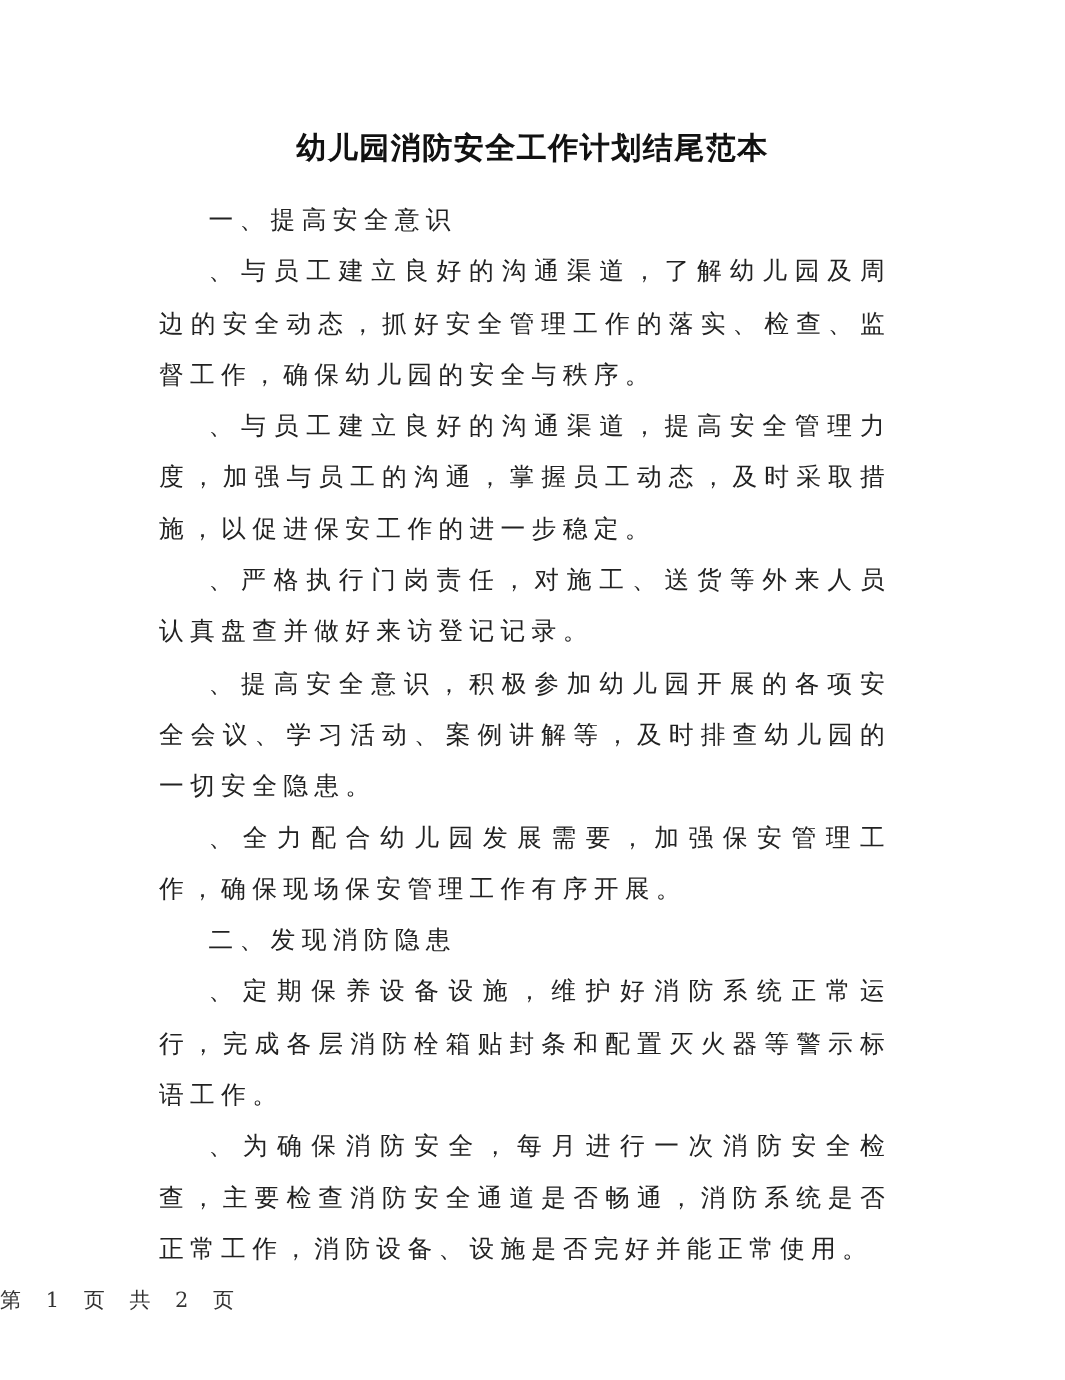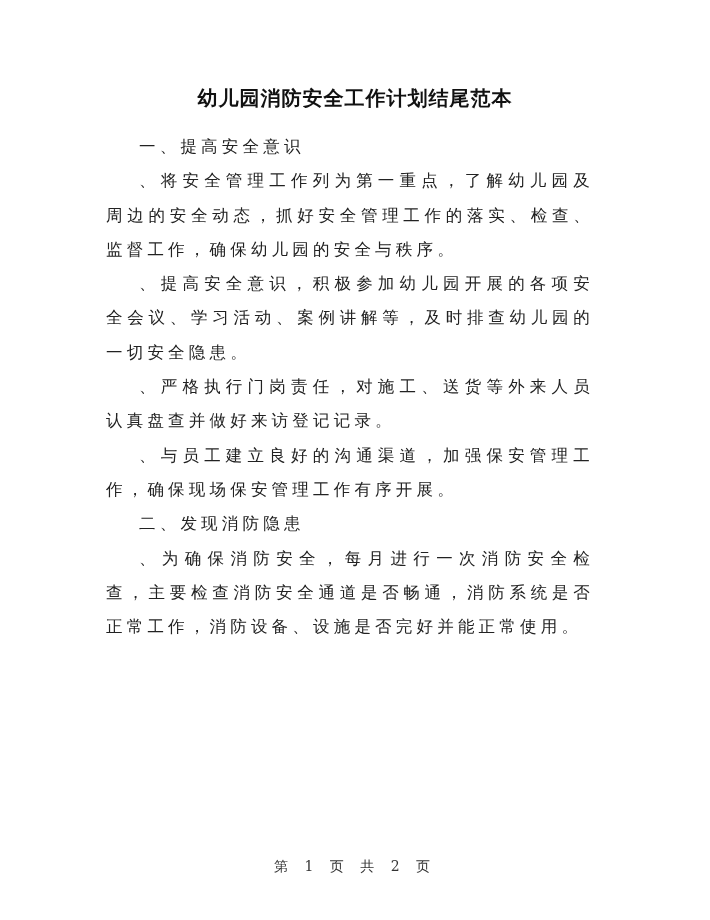--- a/index.html
+++ b/index.html
@@ -53,37 +53,39 @@
     }
     .heading {
       margin: 0;
       text-indent: 2em;
     }
     .footer {
       position: absolute;
       top: 858px;
       left: 0;
       width: 710px;
-      text-align: center;
+      text-align: left;
       font-size: 14px;
       letter-spacing: 6px;
       color: #333;
     }
   </style>
 </head>
 <body>
 
 <div class="page">
   <div class="title">幼儿园消防安全工作计划结尾范本</div>
 
   <div class="body">
     <p class="heading">一、提高安全意识</p>
-    <p class="para">、将安全管理工作列为第一重点，了解幼儿园及周边的安全动态，抓好安全管理工作的落实、检查、监督工作，确保幼儿园的安全与秩序。</p>
+    <p class="para">、与员工建立良好的沟通渠道，了解幼儿园及周边的安全动态，抓好安全管理工作的落实、检查、监督工作，确保幼儿园的安全与秩序。</p>
+    <p class="para">、与员工建立良好的沟通渠道，提高安全管理力度，加强与员工的沟通，掌握员工动态，及时采取措施，以促进保安工作的进一步稳定。</p>
+    <p class="para">、严格执行门岗责任，对施工、送货等外来人员认真盘查并做好来访登记记录。</p>
     <p class="para">、提高安全意识，积极参加幼儿园开展的各项安全会议、学习活动、案例讲解等，及时排查幼儿园的一切安全隐患。</p>
-    <p class="para">、严格执行门岗责任，对施工、送货等外来人员认真盘查并做好来访登记记录。</p>
-    <p class="para">、与员工建立良好的沟通渠道，加强保安管理工作，确保现场保安管理工作有序开展。</p>
+    <p class="para">、全力配合幼儿园发展需要，加强保安管理工作，确保现场保安管理工作有序开展。</p>
 
     <p class="heading">二、发现消防隐患</p>
+    <p class="para">、定期保养设备设施，维护好消防系统正常运行，完成各层消防栓箱贴封条和配置灭火器等警示标语工作。</p>
     <p class="para">、为确保消防安全，每月进行一次消防安全检查，主要检查消防安全通道是否畅通，消防系统是否正常工作，消防设备、设施是否完好并能正常使用。</p>
   </div>
 
   <div class="footer">第 1 页 共 2 页</div>
 </div>
 
 </body></html>

